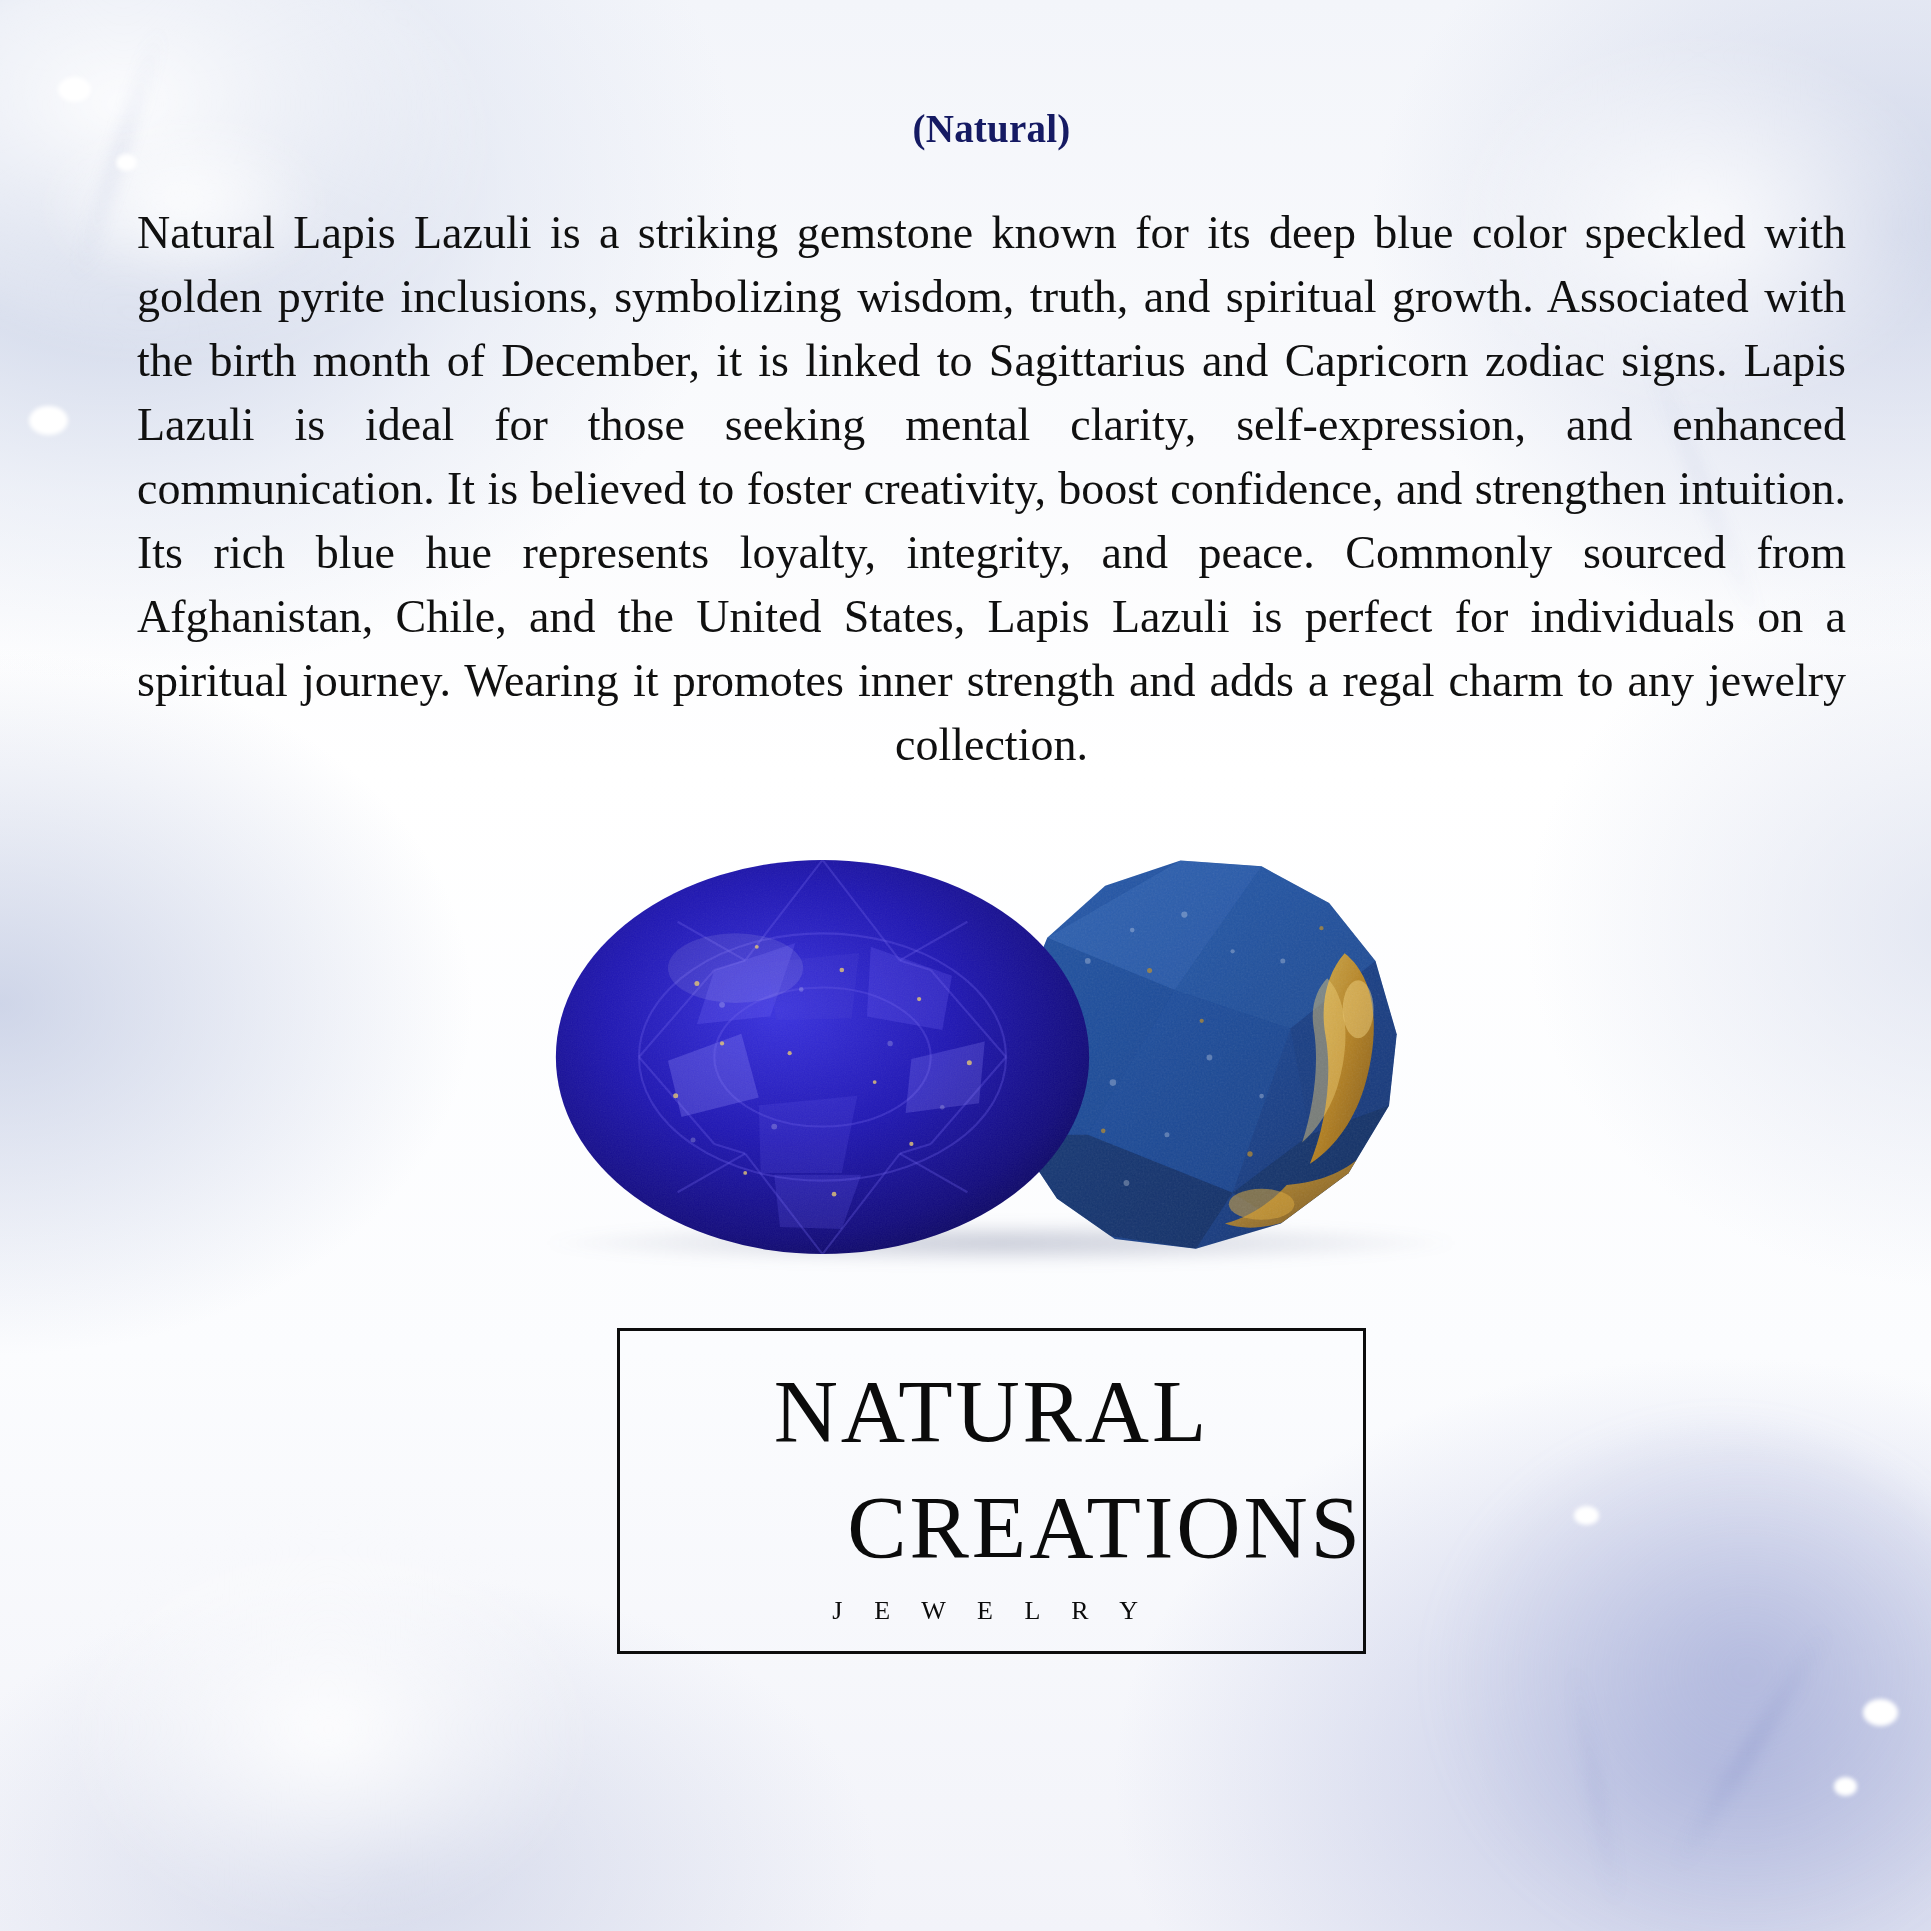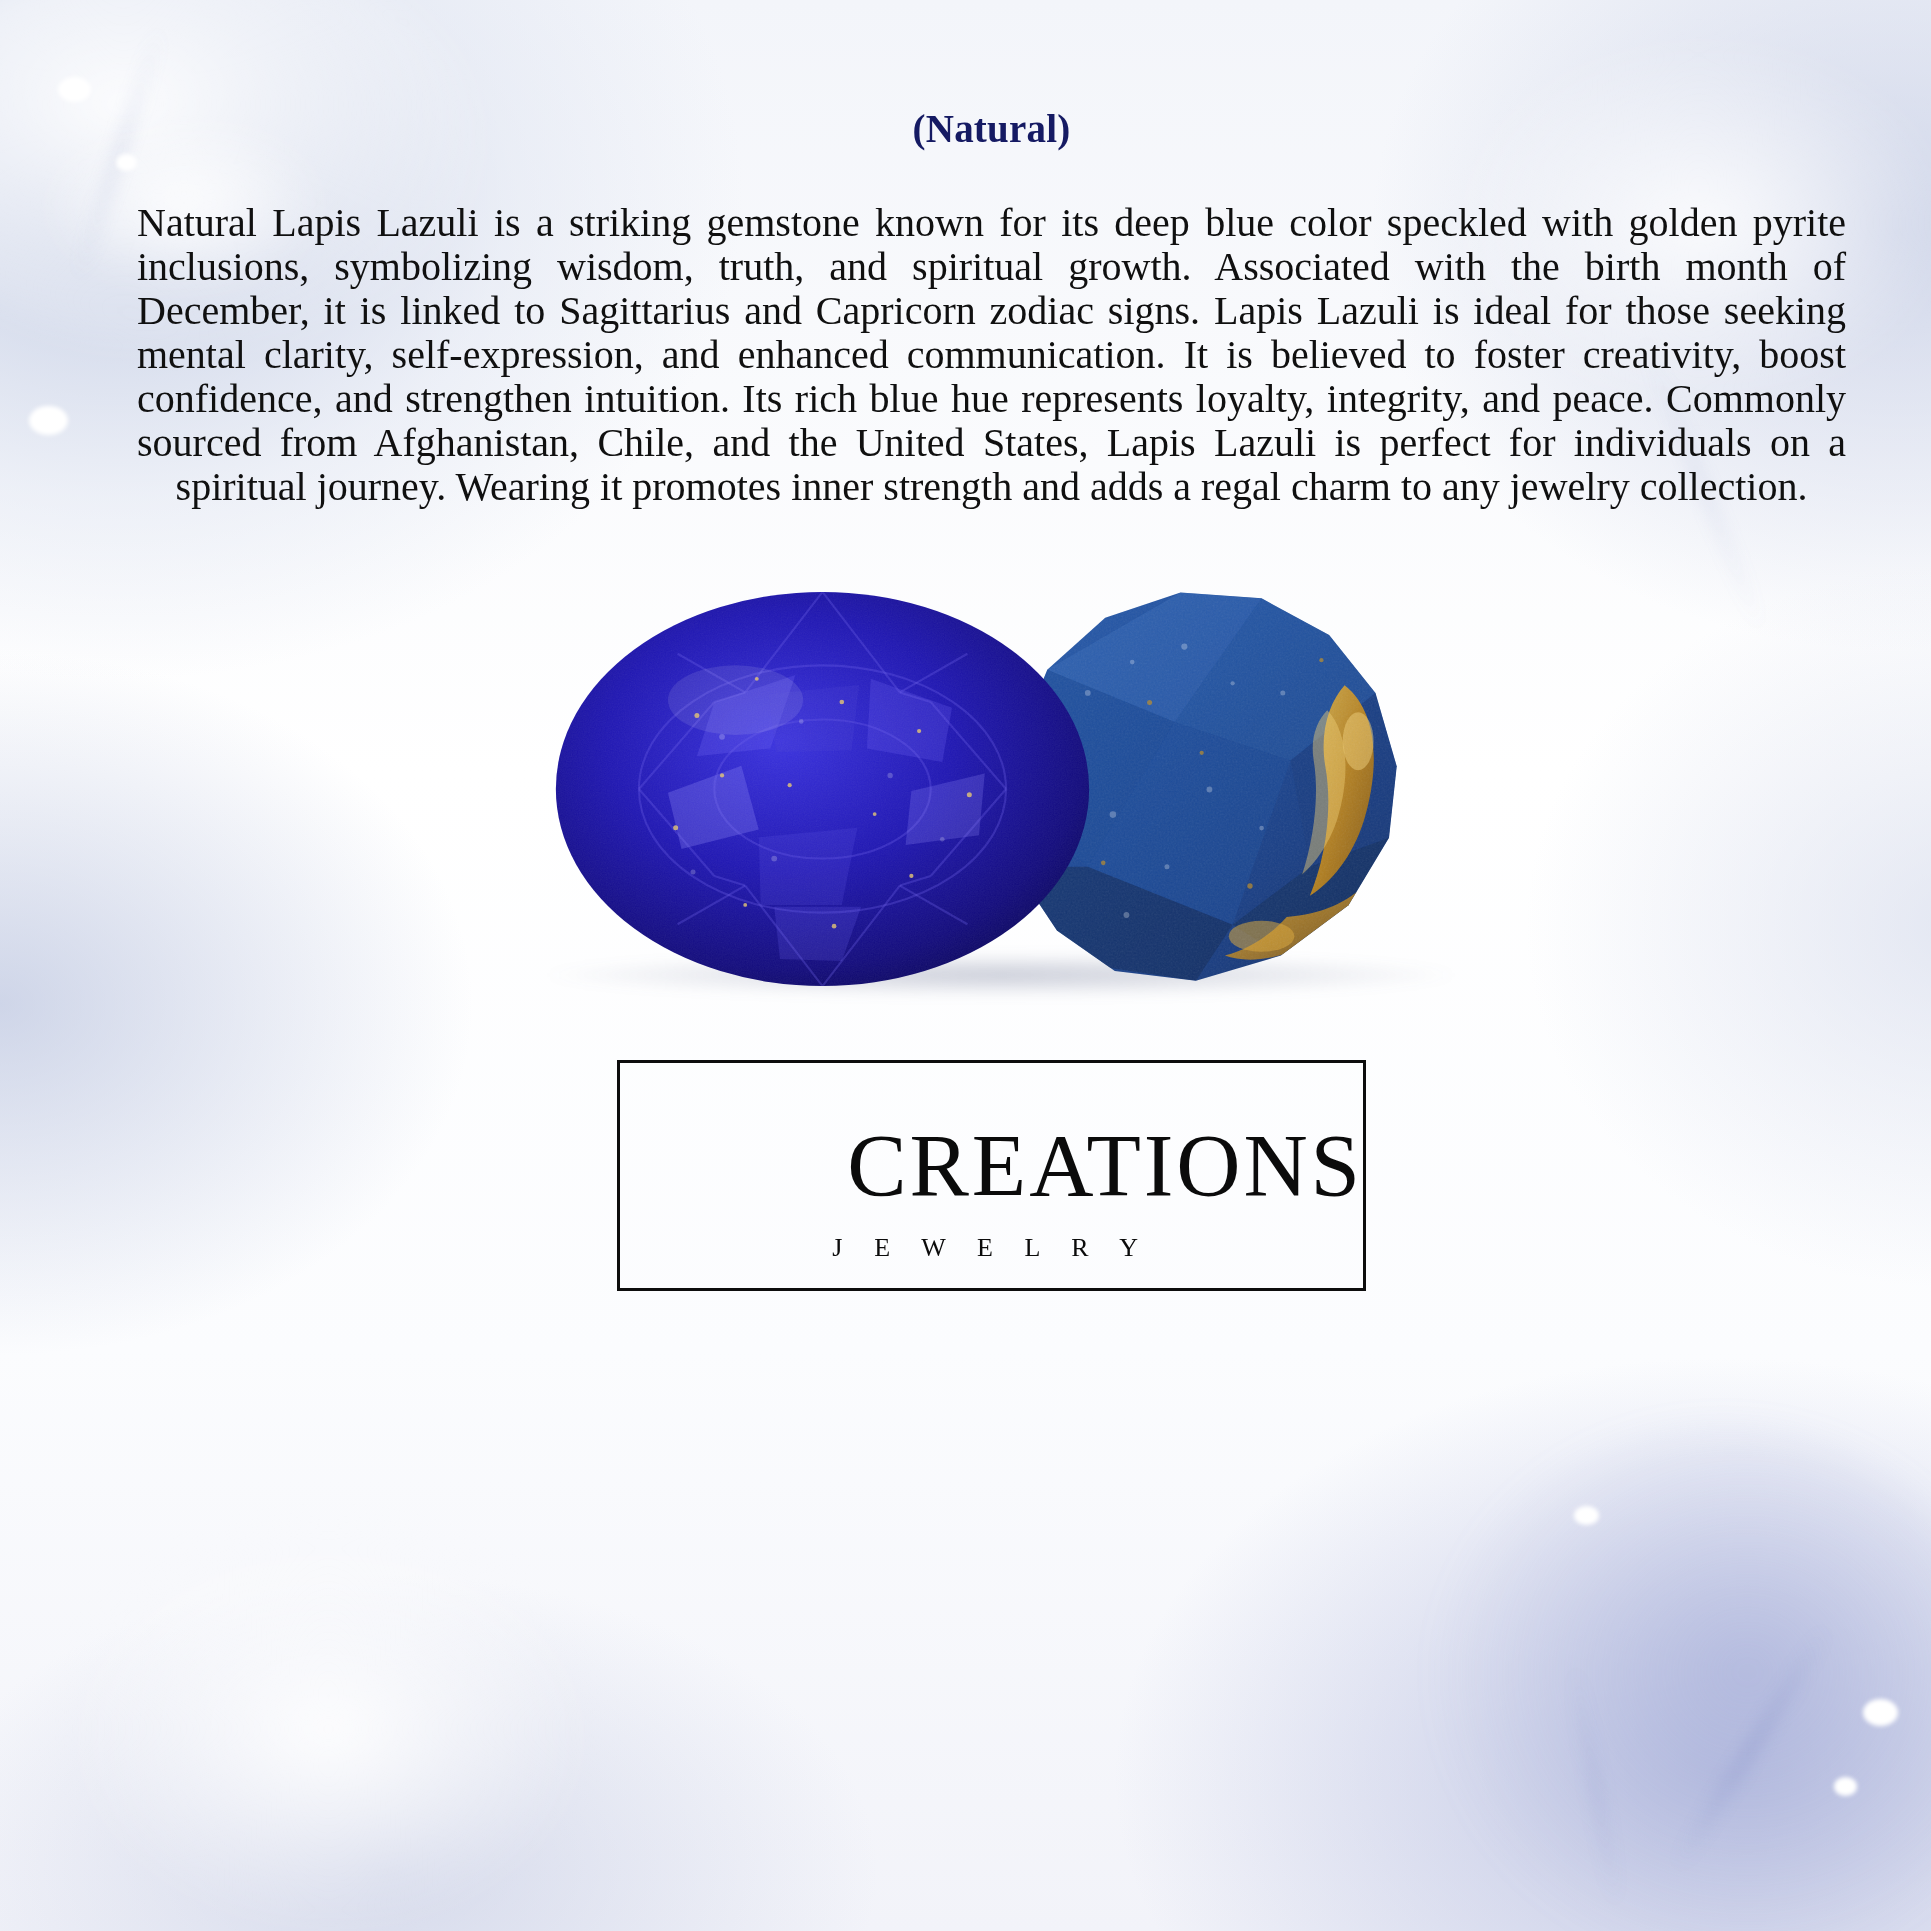--- a/index.html
+++ b/index.html
@@ -87,22 +87,22 @@
     letter-spacing: -1px;
     margin-top: 13.5px;
   }
 
   
   .description {
     position: relative;
     margin: 50px auto 0 auto;
     width: 1709px;
     font-family: "Liberation Serif", serif;
-    font-size: 40px;
-    line-height: 44px;
+    font-size: 46px;
+    line-height: 64px;
     color: #101010;
     text-align: justify;
     text-align-last: center;
     text-justify: inter-word;
   }
 
   
   .gems {
     position: relative;
     width: 1931px;
@@ -325,18 +325,19 @@
             <circle cx="230" cy="282" r="3"></circle>
           <circle cx="404" cy="262" r="2.4"></circle>
             <circle cx="146" cy="296" r="2.6"></circle>
         </g>
         <rect x="0" y="0" width="560" height="420" filter="url(#gemTex)" fill="#120c6e" opacity="0.28"></rect>
       </g>
     </svg>
   </div>
 
   <div class="logo-wrap">
+    <div class="logo-line1">NATURAL</div>
     <div class="logo-line2">CREATIONS</div>
     <div class="logo-sub">J E W E L R Y</div>
   </div>
 
 </div>
 
 
 </body></html>

